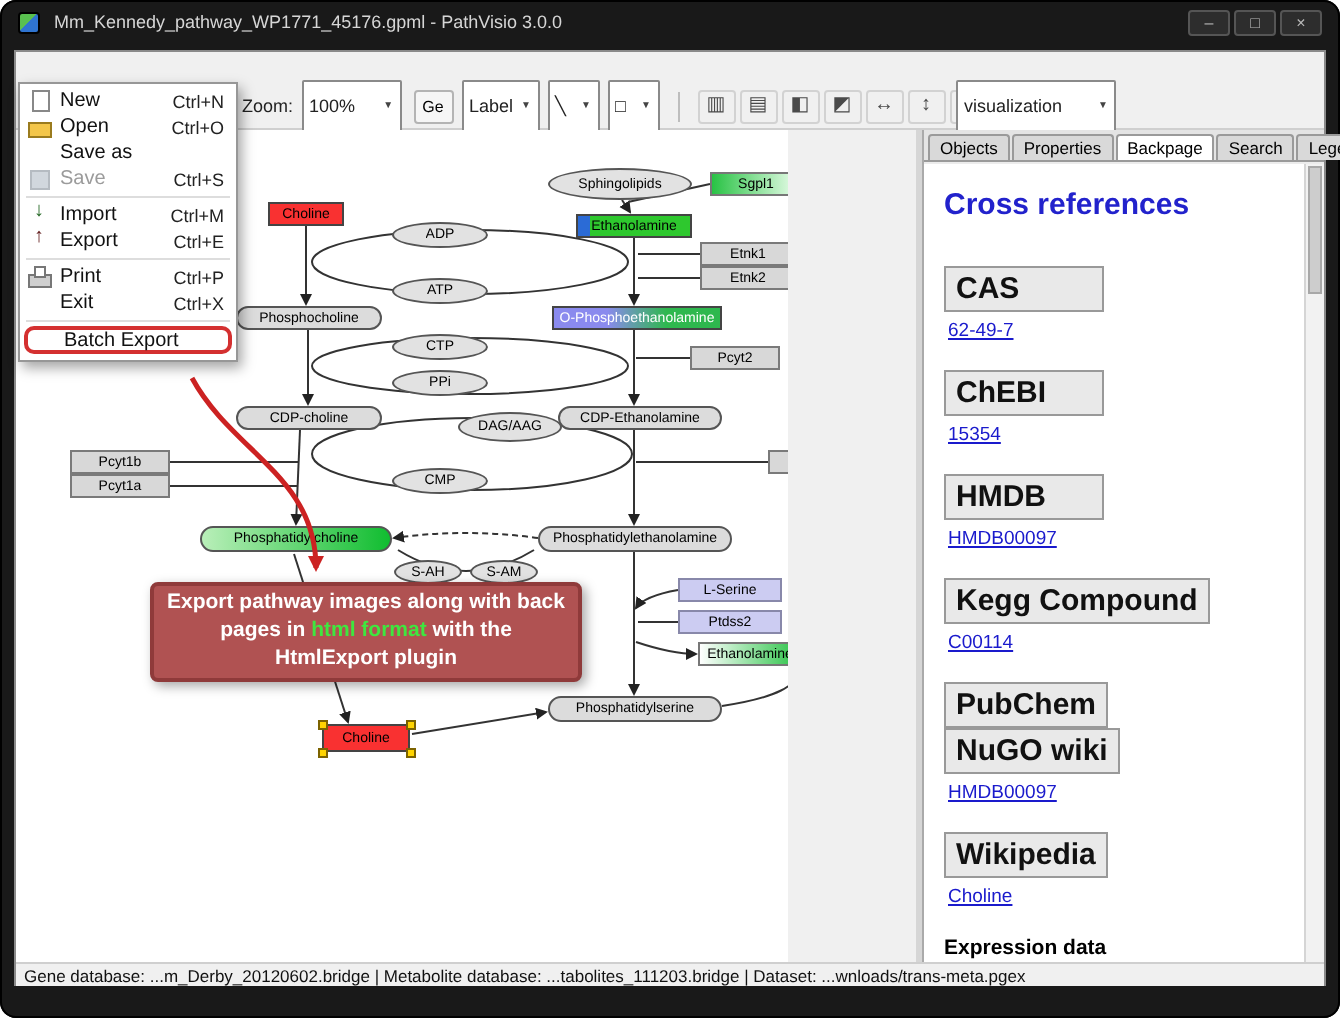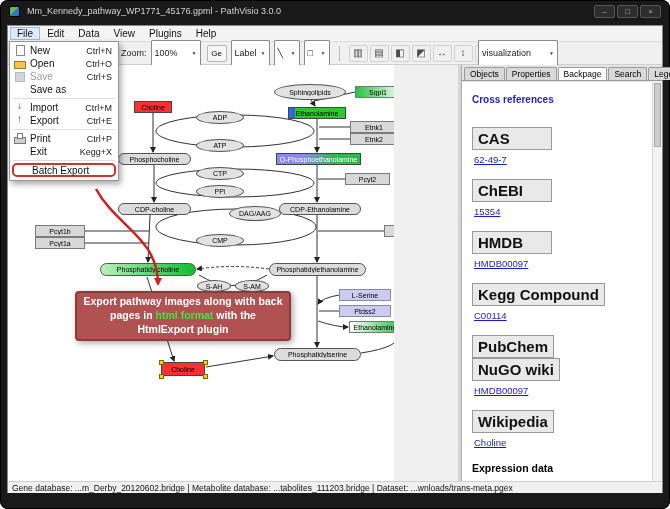--- a/index.html
+++ b/index.html
@@ -41,21 +41,21 @@
   .splitter{position:absolute;left:450px;top:0;width:3px;height:416px;background:#d6d6d6;}
   .sidebar{position:absolute;left:453px;right:0;top:0;height:416px;background:#ececec;border-left:1px solid #aaa;}
   .tabs{display:flex;height:16px;background:#e4e4e4;border-bottom:1px solid #9a9a9a;font-size:8.5px;padding:2px 1px 0 1px;}
   .tab{padding:1px 5px;border:1px solid #9a9a9a;border-bottom:none;background:#d9d9d9;margin-left:1px;
     border-radius:2px 2px 0 0;white-space:nowrap;}
   .tab.active{background:#fff;}
   .bp-content{position:absolute;left:0;right:10px;top:17px;bottom:0;background:#fff;padding:8px 10px;
     overflow:hidden;font-size:9px;color:#111;}
   .sb-scroll{position:absolute;right:0;top:17px;bottom:0;width:10px;background:#f2f2f2;border-left:1px solid #d5d5d5;}
   .sb-thumb{position:absolute;top:1px;left:1px;width:7px;height:64px;background:#cdcdcd;border:1px solid #a8a8a8;}
-  .bp-heading{color:#2222cc;font-weight:bold;font-size:10px;margin:4px 0 22px 0;}
+  .bp-heading{color:#2222cc;font-weight:bold;font-size:15px;margin:4px 0 22px 0;}
   .bp-header{display:inline-block;min-width:80px;background:#e9e9e9;border:1px solid #999;
     padding:2px 5px;font-weight:bold;font-size:15px;}
   .bp-value{margin:4px 0 14px 2px;font-size:9.5px;}
   .bp-value a{color:#1a1acc;}
   .bp-footer{font-weight:bold;font-size:10.5px;margin-top:6px;color:#000;}
   
   .menu-popup{position:absolute;left:1px;top:15px;width:110px;background:#fff;border:1px solid #979797;
     box-shadow:2px 3px 6px rgba(0,0,0,.35);padding:2px 0;z-index:50;font-size:10px;color:#111;}
   .mi{display:flex;align-items:center;height:13px;padding:0 6px 0 4px;}
   .mi-label{flex:1;white-space:nowrap;}
@@ -106,28 +106,20 @@
     <span class="app-icon"></span>
     <span class="title-text">Mm_Kennedy_pathway_WP1771_45176.gpml - PathVisio 3.0.0</span>
     <span class="win-controls">
       <button class="wc">–</button>
       <button class="wc">□</button>
       <button class="wc">×</button>
     </span>
   </div>
 
   <div class="app">
-    <div class="menubar" id="menubar">
-        <span class="menu-item active">File</span>
-        <span class="menu-item">Edit</span>
-        <span class="menu-item">Data</span>
-        <span class="menu-item">View</span>
-        <span class="menu-item">Plugins</span>
-        <span class="menu-item">Help</span>
-      </div>
 
     <div class="toolbar">
       <span class="tb-label">Zoom:</span>
       <span class="combo combo-zoom">
         <span>100%</span>
         <span class="caret">▼</span>
       </span>
       <button class="tb-btn">
         <span>Ge</span>
       </button>
@@ -319,50 +311,50 @@
         <div class="mi">
           <span class="ic ic-new"></span>
           <span class="mi-label">New</span>
           <span class="mi-shortcut">Ctrl+N</span>
         </div>
         <div class="mi">
           <span class="ic ic-open"></span>
           <span class="mi-label">Open</span>
           <span class="mi-shortcut">Ctrl+O</span>
         </div>
+        <div class="mi">
+          <span class="ic"></span>
+          <span class="mi-label">Save as</span>
+        </div>
         <div class="mi mi-disabled">
           <span class="ic ic-save"></span>
           <span class="mi-label">Save</span>
           <span class="mi-shortcut">Ctrl+S</span>
         </div>
-        <div class="mi">
-          <span class="ic"></span>
-          <span class="mi-label">Save as</span>
-        </div>
         <div class="mi-sep"></div>
         <div class="mi">
           <span class="ic ic-import"></span>
           <span class="mi-label">Import</span>
           <span class="mi-shortcut">Ctrl+M</span>
         </div>
         <div class="mi">
           <span class="ic ic-export"></span>
           <span class="mi-label">Export</span>
           <span class="mi-shortcut">Ctrl+E</span>
         </div>
         <div class="mi-sep"></div>
         <div class="mi">
           <span class="ic ic-print"></span>
           <span class="mi-label">Print</span>
           <span class="mi-shortcut">Ctrl+P</span>
         </div>
         <div class="mi">
           <span class="ic"></span>
           <span class="mi-label">Exit</span>
-          <span class="mi-shortcut">Kegg+X</span>
+          <span class="mi-shortcut">Ctrl+X</span>
         </div>
         <div class="mi-sep"></div>
         <div class="mi mi-hl">
           <span class="ic"></span>
           <span class="mi-label">Batch Export</span>
         </div>
       </div>
 
     <svg class="overlay" width="656" height="468" viewBox="0 0 656 468">
       <defs>

